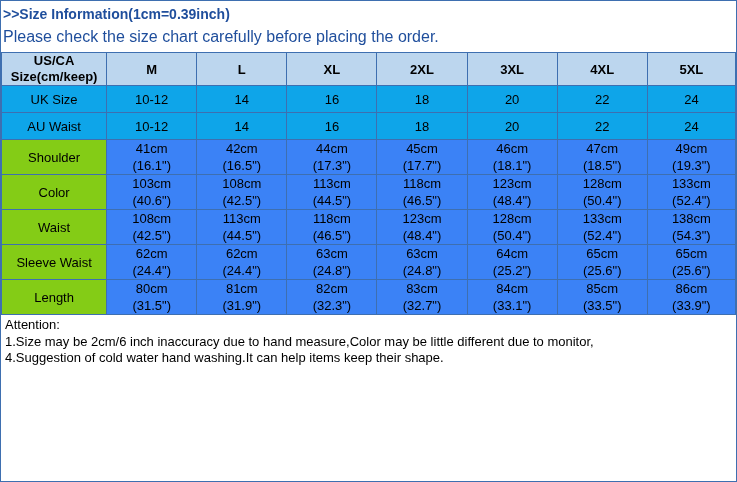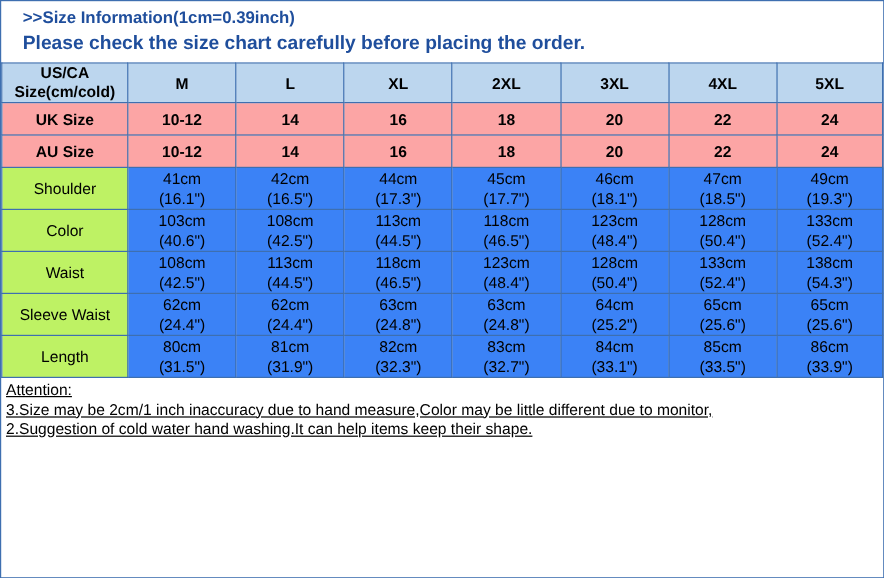--- a/index.html
+++ b/index.html
@@ -16,32 +16,32 @@
   }
   .page {
     width: 737px;
     height: 482px;
     position: relative;
     box-sizing: border-box;
     border: 1px solid #3e6fb0;
     background: #ffffff;
   }
   .header {
-    padding: 4px 6px 0 18px;
+    padding: 4px 6px 0 2px;
   }
   .title-line {
     font-size: 14px;
     font-weight: bold;
     color: #1f4e9c;
     line-height: 18px;
     white-space: nowrap;
   }
   .subtitle-line {
     font-size: 16px;
-    font-weight: bold;
+    font-weight: normal;
     color: #1f4e9c;
     line-height: 22px;
     margin-top: 3px;
     white-space: nowrap;
   }
   table.size-chart {
     border-collapse: collapse;
     width: 735px;
     table-layout: fixed;
     margin-top: 4px;
@@ -69,44 +69,43 @@
     font-weight: bold;
     font-size: 15px;
     height: 44px;
   }
   .row-header td.label-cell {
     font-size: 13px;
     line-height: 16px;
     font-weight: bold;
   }
   .row-sub td {
-    background: #fca5a5;
-    font-weight: bold;
+    background: #0ea5e9;
+    font-weight: normal;
     font-size: 14px;
     height: 23px;
   }
   .row-data td {
     background: #3b82f6;
     height: 45px;
     font-size: 13px;
     line-height: 17px;
   }
   .row-data td.label-cell {
-    background: #bef264;
+    background: #84cc16;
     font-weight: normal;
     font-size: 13px;
   }
   .cm { display: block; }
   .inch { display: block; }
 
   .attention {
     padding: 2px 4px 0 4px;
     font-size: 13px;
     line-height: 16.5px;
-    text-decoration: underline;
   }
   .attention div {
     white-space: nowrap;
   }
 </style>
 </head>
 <body>
 
 <div class="page">
 
@@ -123,42 +122,42 @@
         <col class="c3">
         <col class="c4">
         <col class="c5">
         <col class="c6">
         <col class="c7">
     </colgroup>
     <tbody>
       <tr class="row-header">
         <td class="label-cell">
           <span>US/CA</span><br>
-          <span>Size(cm/cold)</span>
+          <span>Size(cm/keep)</span>
         </td>
         <td>M</td>
         <td>L</td>
         <td>XL</td>
         <td>2XL</td>
         <td>3XL</td>
         <td>4XL</td>
         <td>5XL</td>
       </tr>
       <tr class="row-sub">
         <td>UK Size</td>
         <td>10-12</td>
         <td>14</td>
         <td>16</td>
         <td>18</td>
         <td>20</td>
         <td>22</td>
         <td>24</td>
       </tr>
       <tr class="row-sub">
-        <td>AU Size</td>
+        <td>AU Waist</td>
         <td>10-12</td>
         <td>14</td>
         <td>16</td>
         <td>18</td>
         <td>20</td>
         <td>22</td>
         <td>24</td>
       </tr>
 
       <tr class="row-data">
@@ -318,17 +317,17 @@
         <td>
             <span class="cm">86cm</span>
             <span class="inch">(33.9")</span>
           </td>
       </tr>
     </tbody>
   </table>
 
   <div class="attention">
     <div>Attention:</div>
-    <div>3.Size may be 2cm/1 inch inaccuracy due to hand measure,Color may be little different due to monitor,</div>
-    <div>2.Suggestion of cold water hand washing.It can help items keep their shape.</div>
+    <div>1.Size may be 2cm/6 inch inaccuracy due to hand measure,Color may be little different due to monitor,</div>
+    <div>4.Suggestion of cold water hand washing.It can help items keep their shape.</div>
   </div>
 
 </div>
 
 </body></html>

